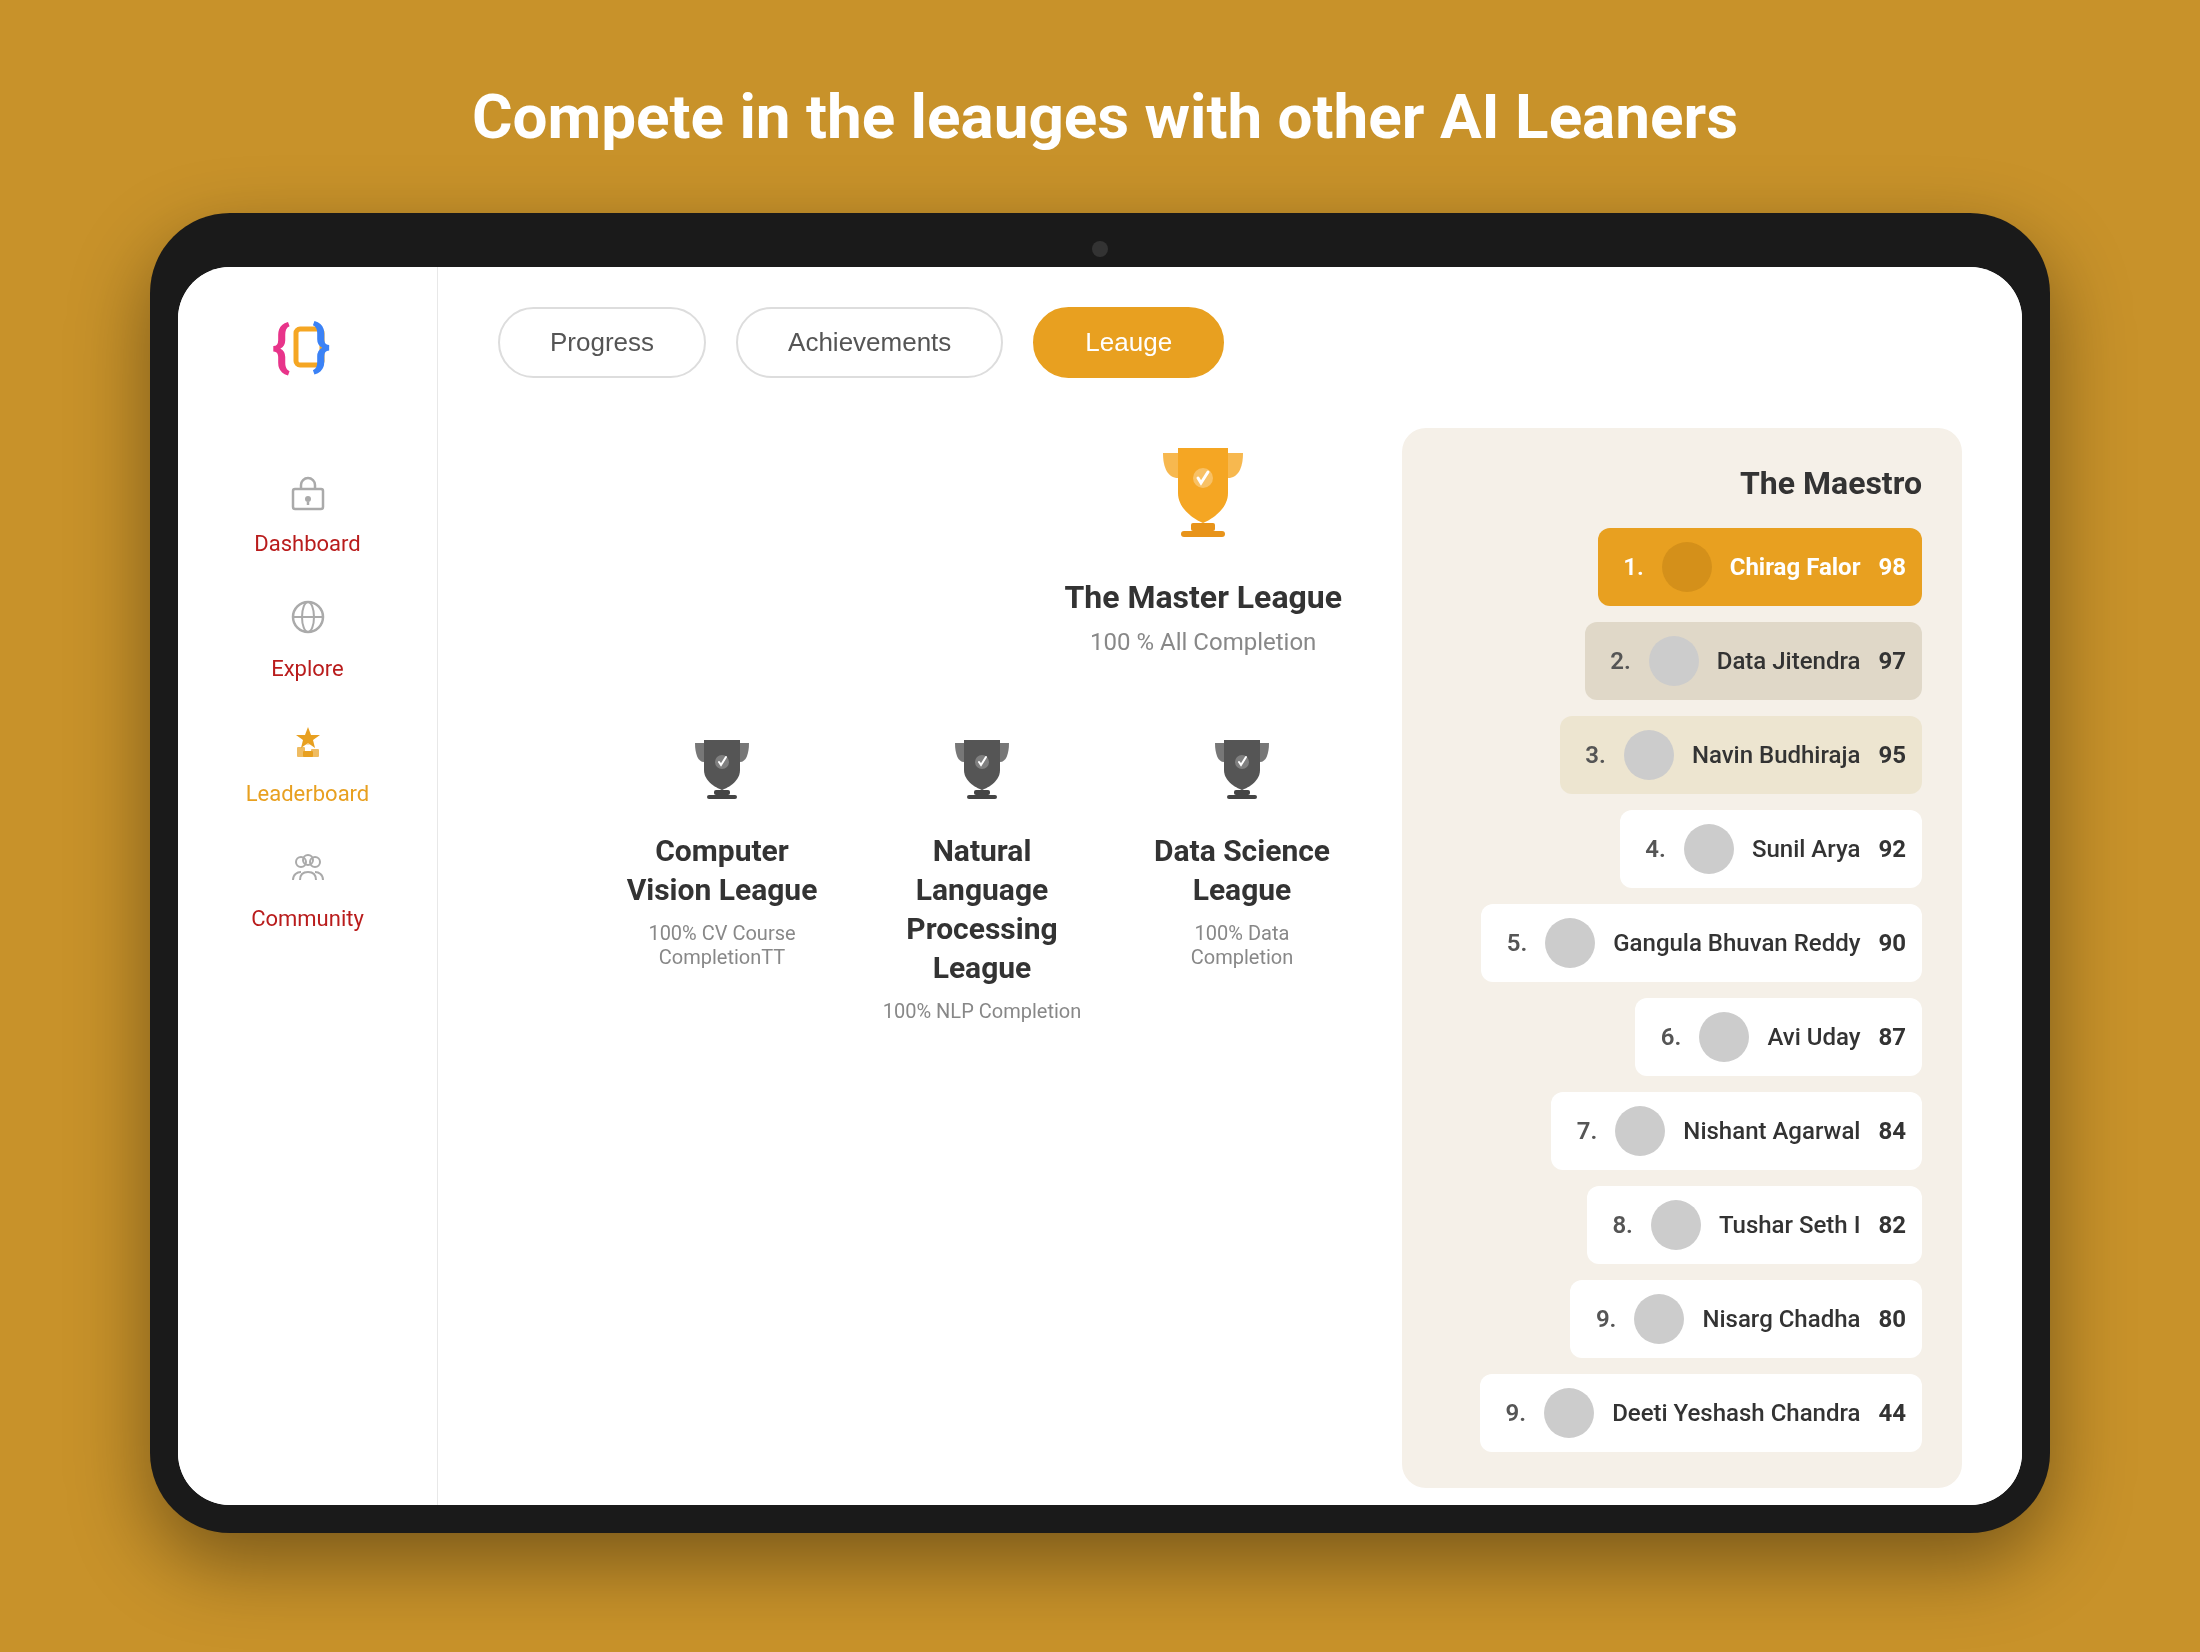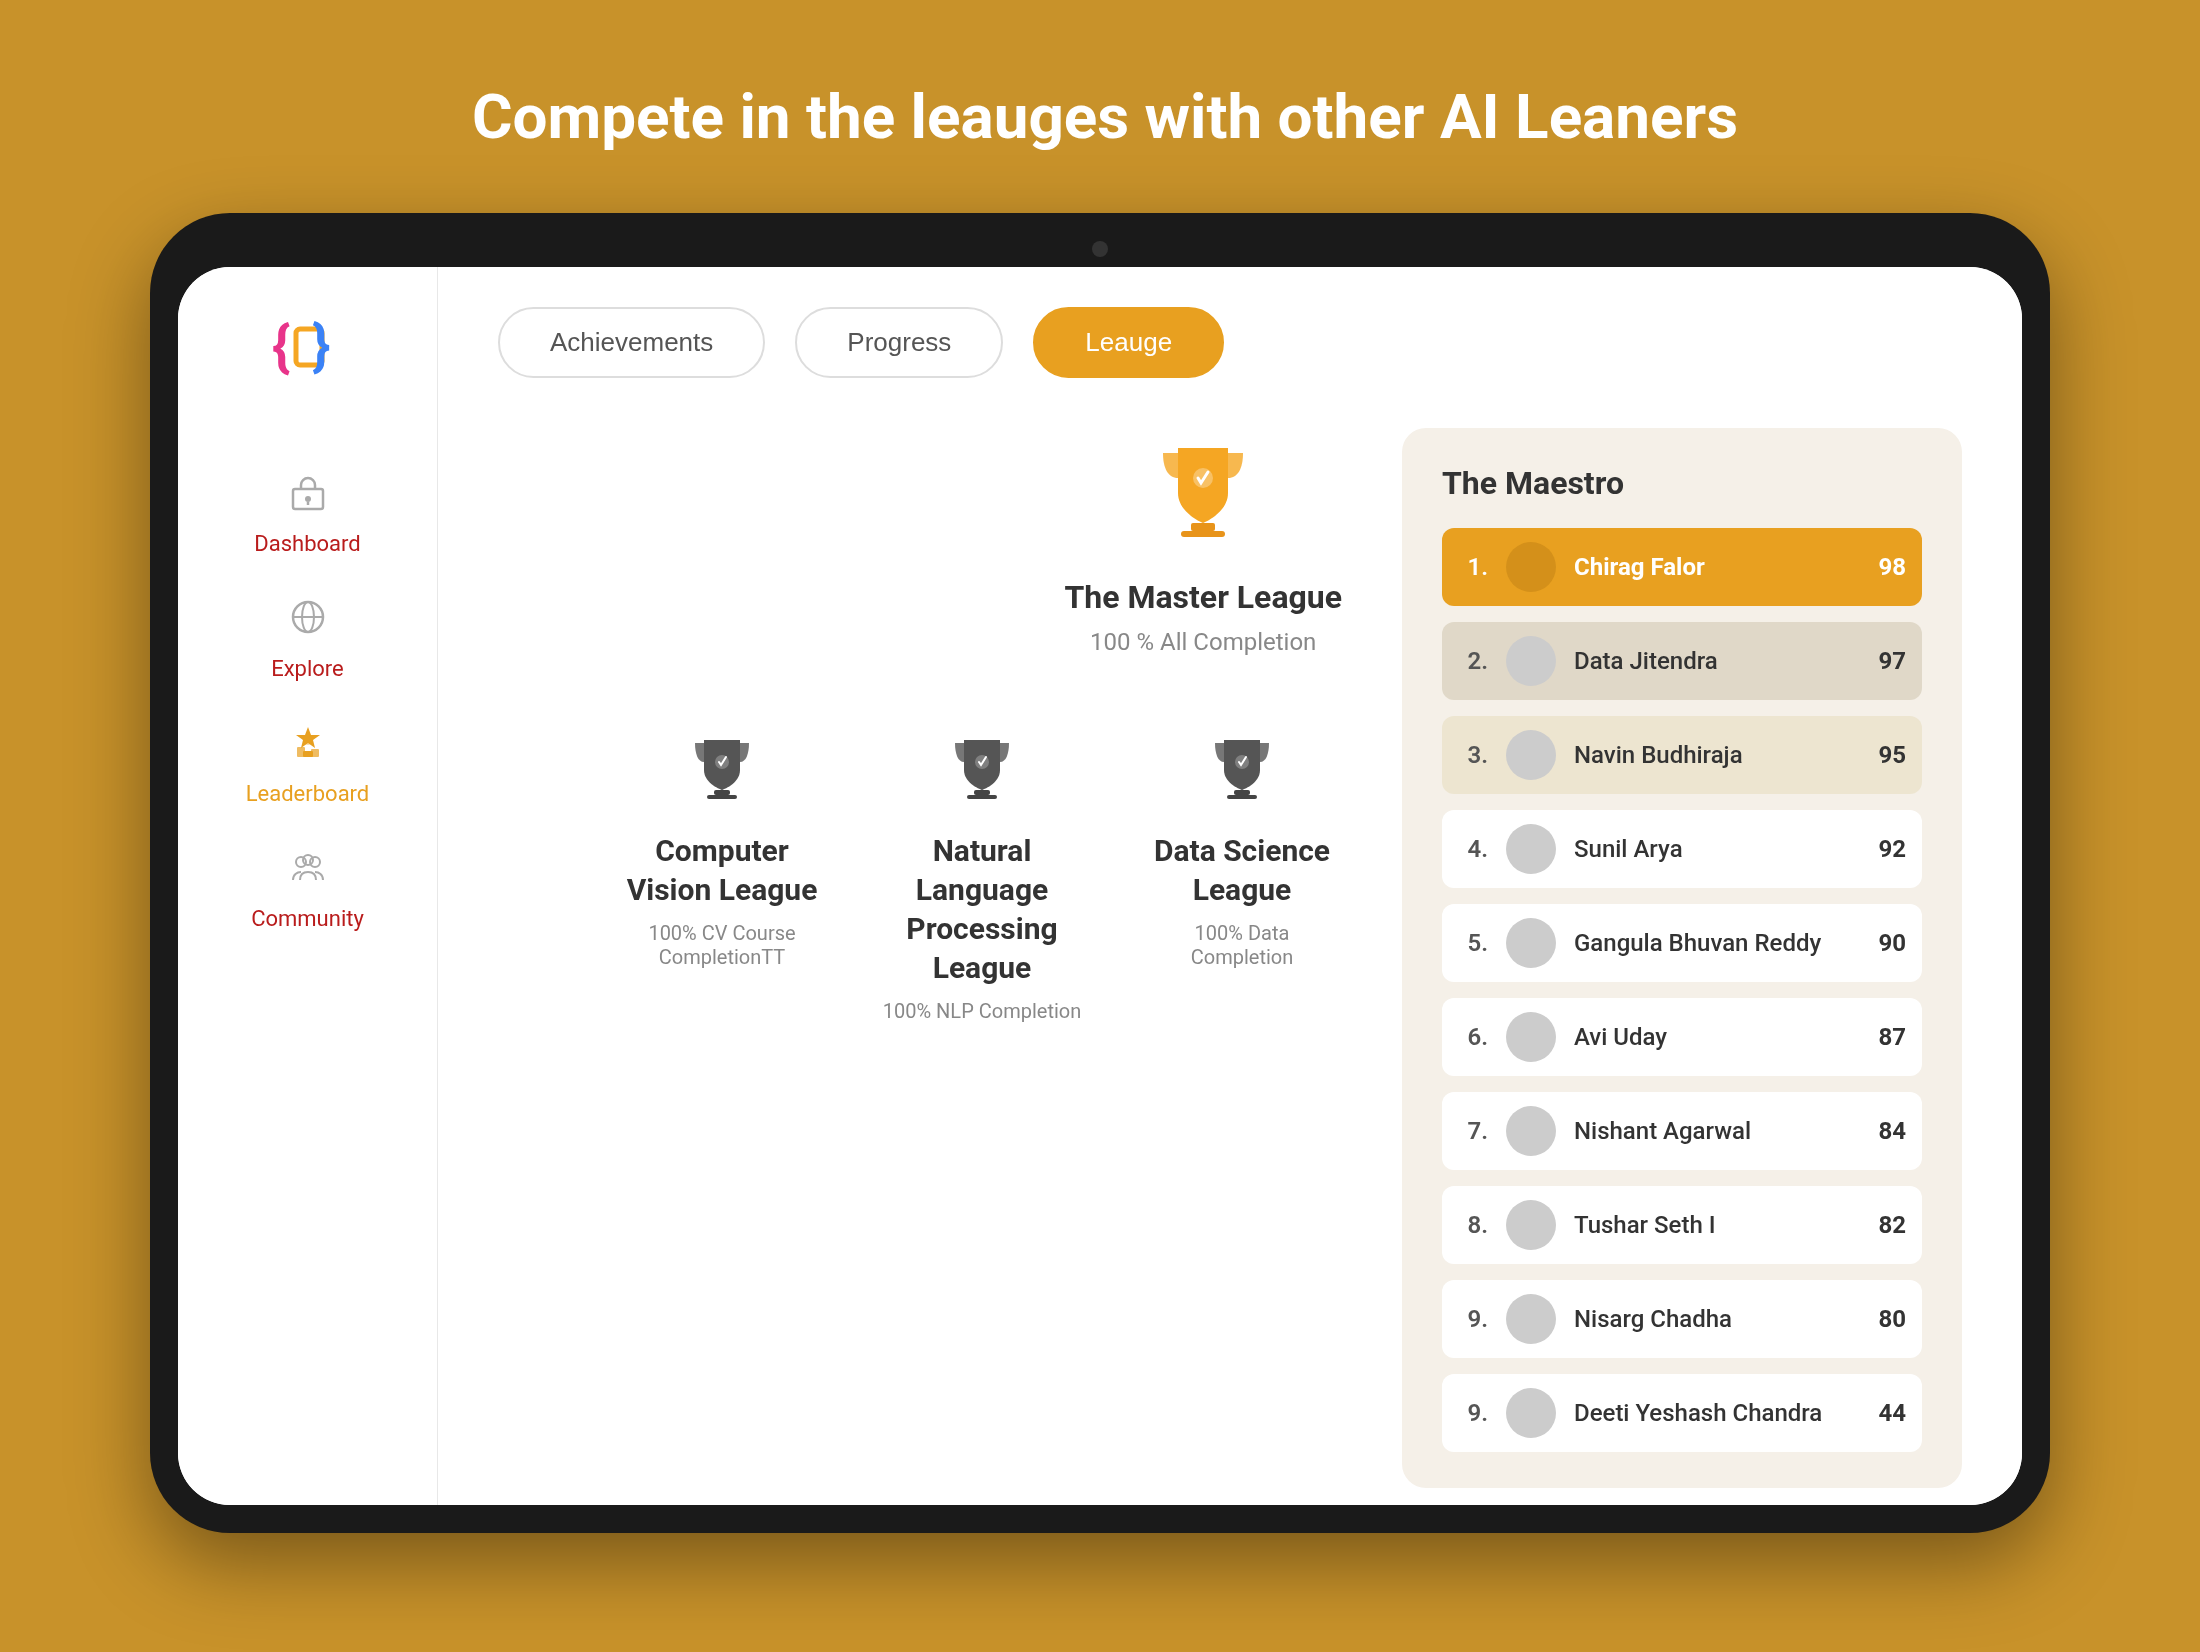--- a/index.html
+++ b/index.html
@@ -217,20 +217,21 @@
     
     .leaderboard-panel {
       width: 560px;
       background: #f5f0e8;
       border-radius: 24px;
       padding: 36px 40px;
       display: flex;
       flex-direction: column;
       gap: 16px;
       overflow-y: auto;
+      align-items: flex-end;
     }
 
     .leaderboard-title {
       font-size: 32px;
       font-weight: 700;
       color: #333;
       margin-bottom: 10px;
     }
 
     .leaderboard-row {
@@ -374,22 +375,22 @@
             <path d="M13 34c0-5.5 3.5-8 8-8s8 2.5 8 8" stroke="#aaa" stroke-width="2" fill="none"></path>
           </svg>
         </div>
         <span class="nav-label">Community</span>
       </div>
     </div>
 
     <div class="main-content">
 
       <div class="tabs-bar">
+        <button class="tab-btn">Progress</button>
         <button class="tab-btn">Achievements</button>
-        <button class="tab-btn">Progress</button>
         <button class="tab-btn active">Leauge</button>
       </div>
 
       <div class="league-content">
 
         <div class="leagues-panel">
 
           <div class="featured-league">
             <div class="trophy-gold">
               <svg width="120" height="120" viewBox="0 0 120 120" xmlns="http://www.w3.org/2000/svg">

